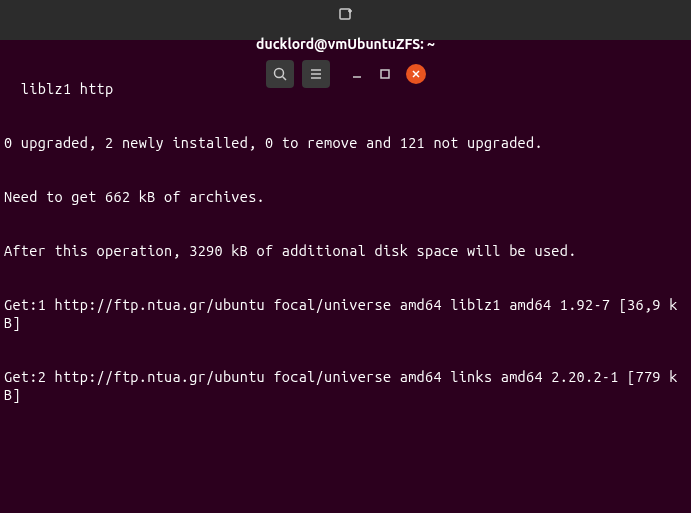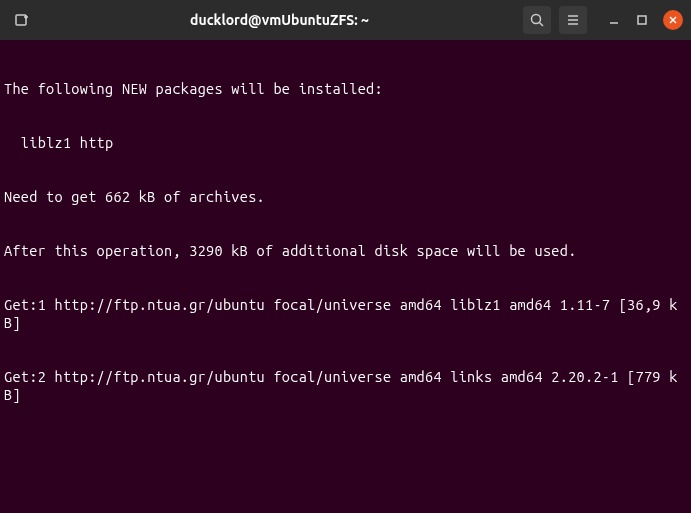--- a/index.html
+++ b/index.html
@@ -13,21 +13,22 @@
       background: #2c001e;
       font-family: 'Ubuntu Mono', 'DejaVu Sans Mono', monospace;
       overflow: hidden;
     }
     .titlebar {
       height: 40px;
       background: #2c2c2c;
       display: flex;
       align-items: center;
       padding: 0 8px;
-      gap: 24px;
+      gap: 8px;
+      flex-direction: column;
     }
     .titlebar-left {
       display: flex;
       align-items: center;
     }
     .new-tab-btn {
       width: 28px;
       height: 28px;
       display: flex;
       align-items: center;
@@ -138,25 +139,25 @@
         <svg width="10" height="10" viewBox="0 0 10 10">
           <line x1="2" y1="2" x2="8" y2="8" stroke="#ffffff" stroke-width="1.5"></line>
           <line x1="8" y1="2" x2="2" y2="8" stroke="#ffffff" stroke-width="1.5"></line>
         </svg>
       </div>
     </div>
   </div>
 </div>
 
 <div class="terminal-content">
-  <span class="line">The following NEW packages will be installed:</span>
   <span class="line">  liblz1 http</span>
+  <span class="line">0 upgraded, 2 newly installed, 0 to remove and 121 not upgraded.</span>
   <span class="line">Need to get 662 kB of archives.</span>
   <span class="line">After this operation, 3290 kB of additional disk space will be used.</span>
-  <span class="line">Get:1 http://ftp.ntua.gr/ubuntu focal/universe amd64 liblz1 amd64 1.11-7 [36,9 kB]</span>
+  <span class="line">Get:1 http://ftp.ntua.gr/ubuntu focal/universe amd64 liblz1 amd64 1.92-7 [36,9 kB]</span>
   <span class="line">Get:2 http://ftp.ntua.gr/ubuntu focal/universe amd64 links amd64 2.20.2-1 [779 kB]</span>
   
   
   
   
   
   
   
   
   

